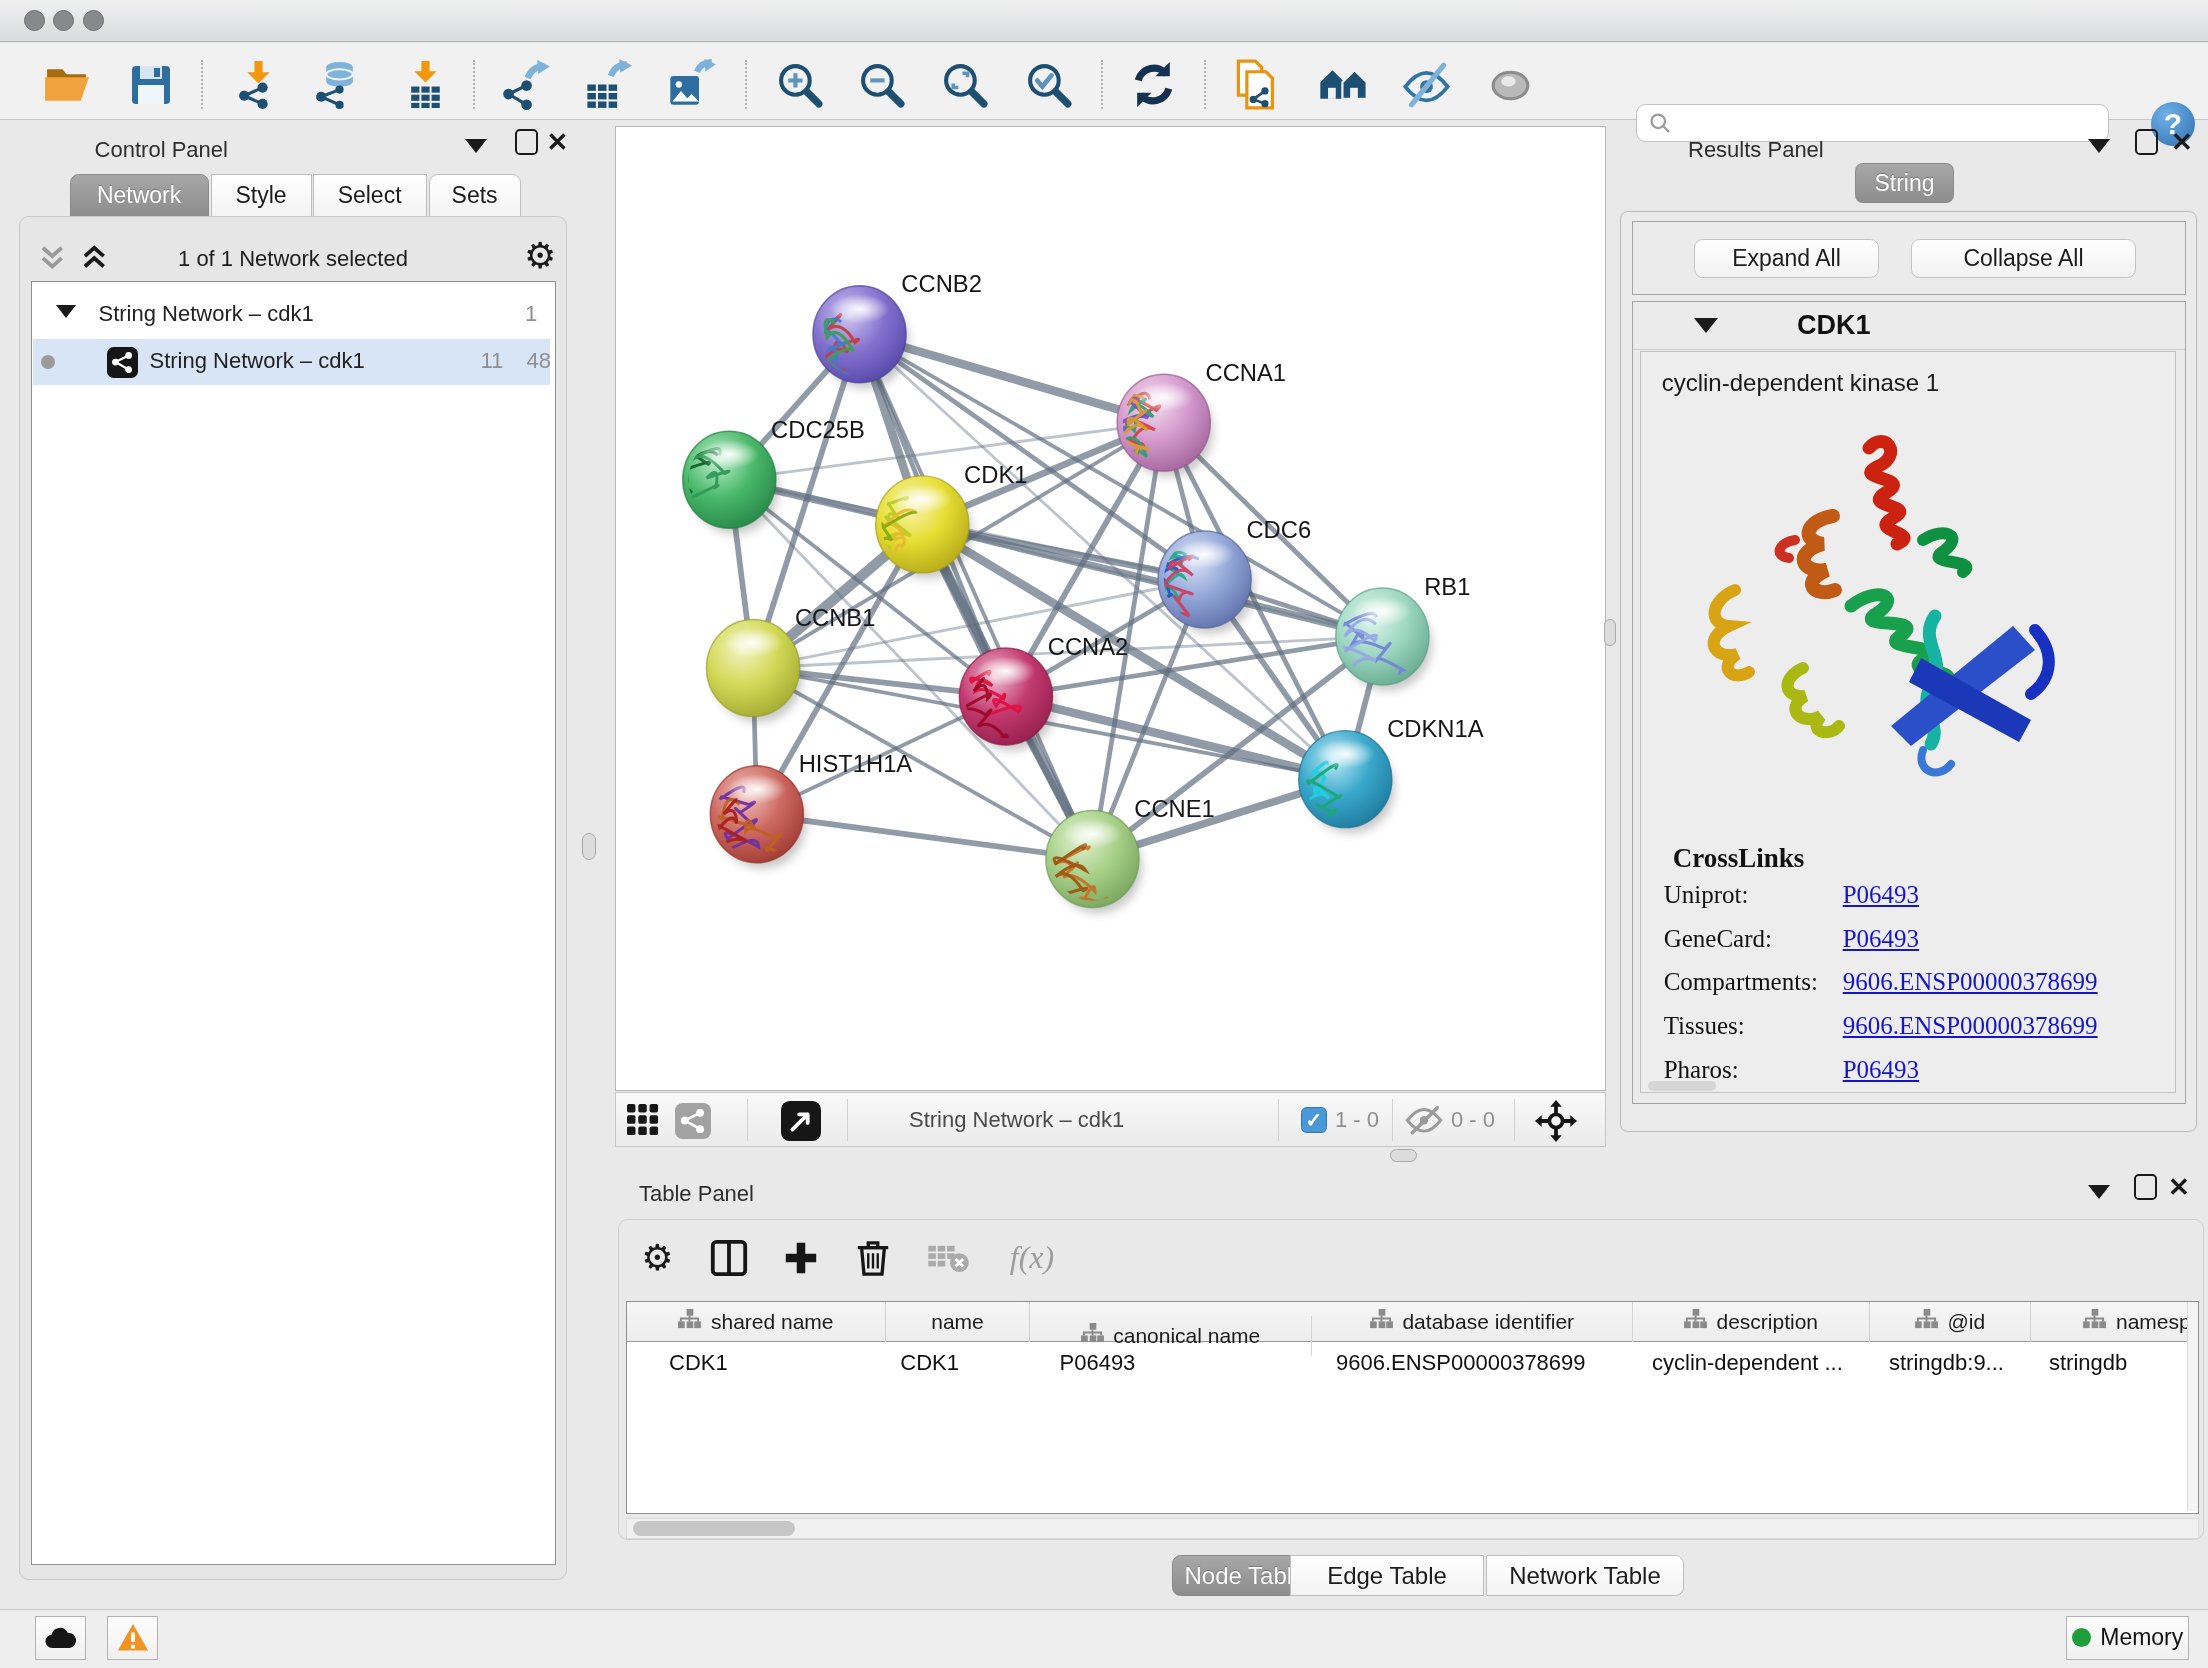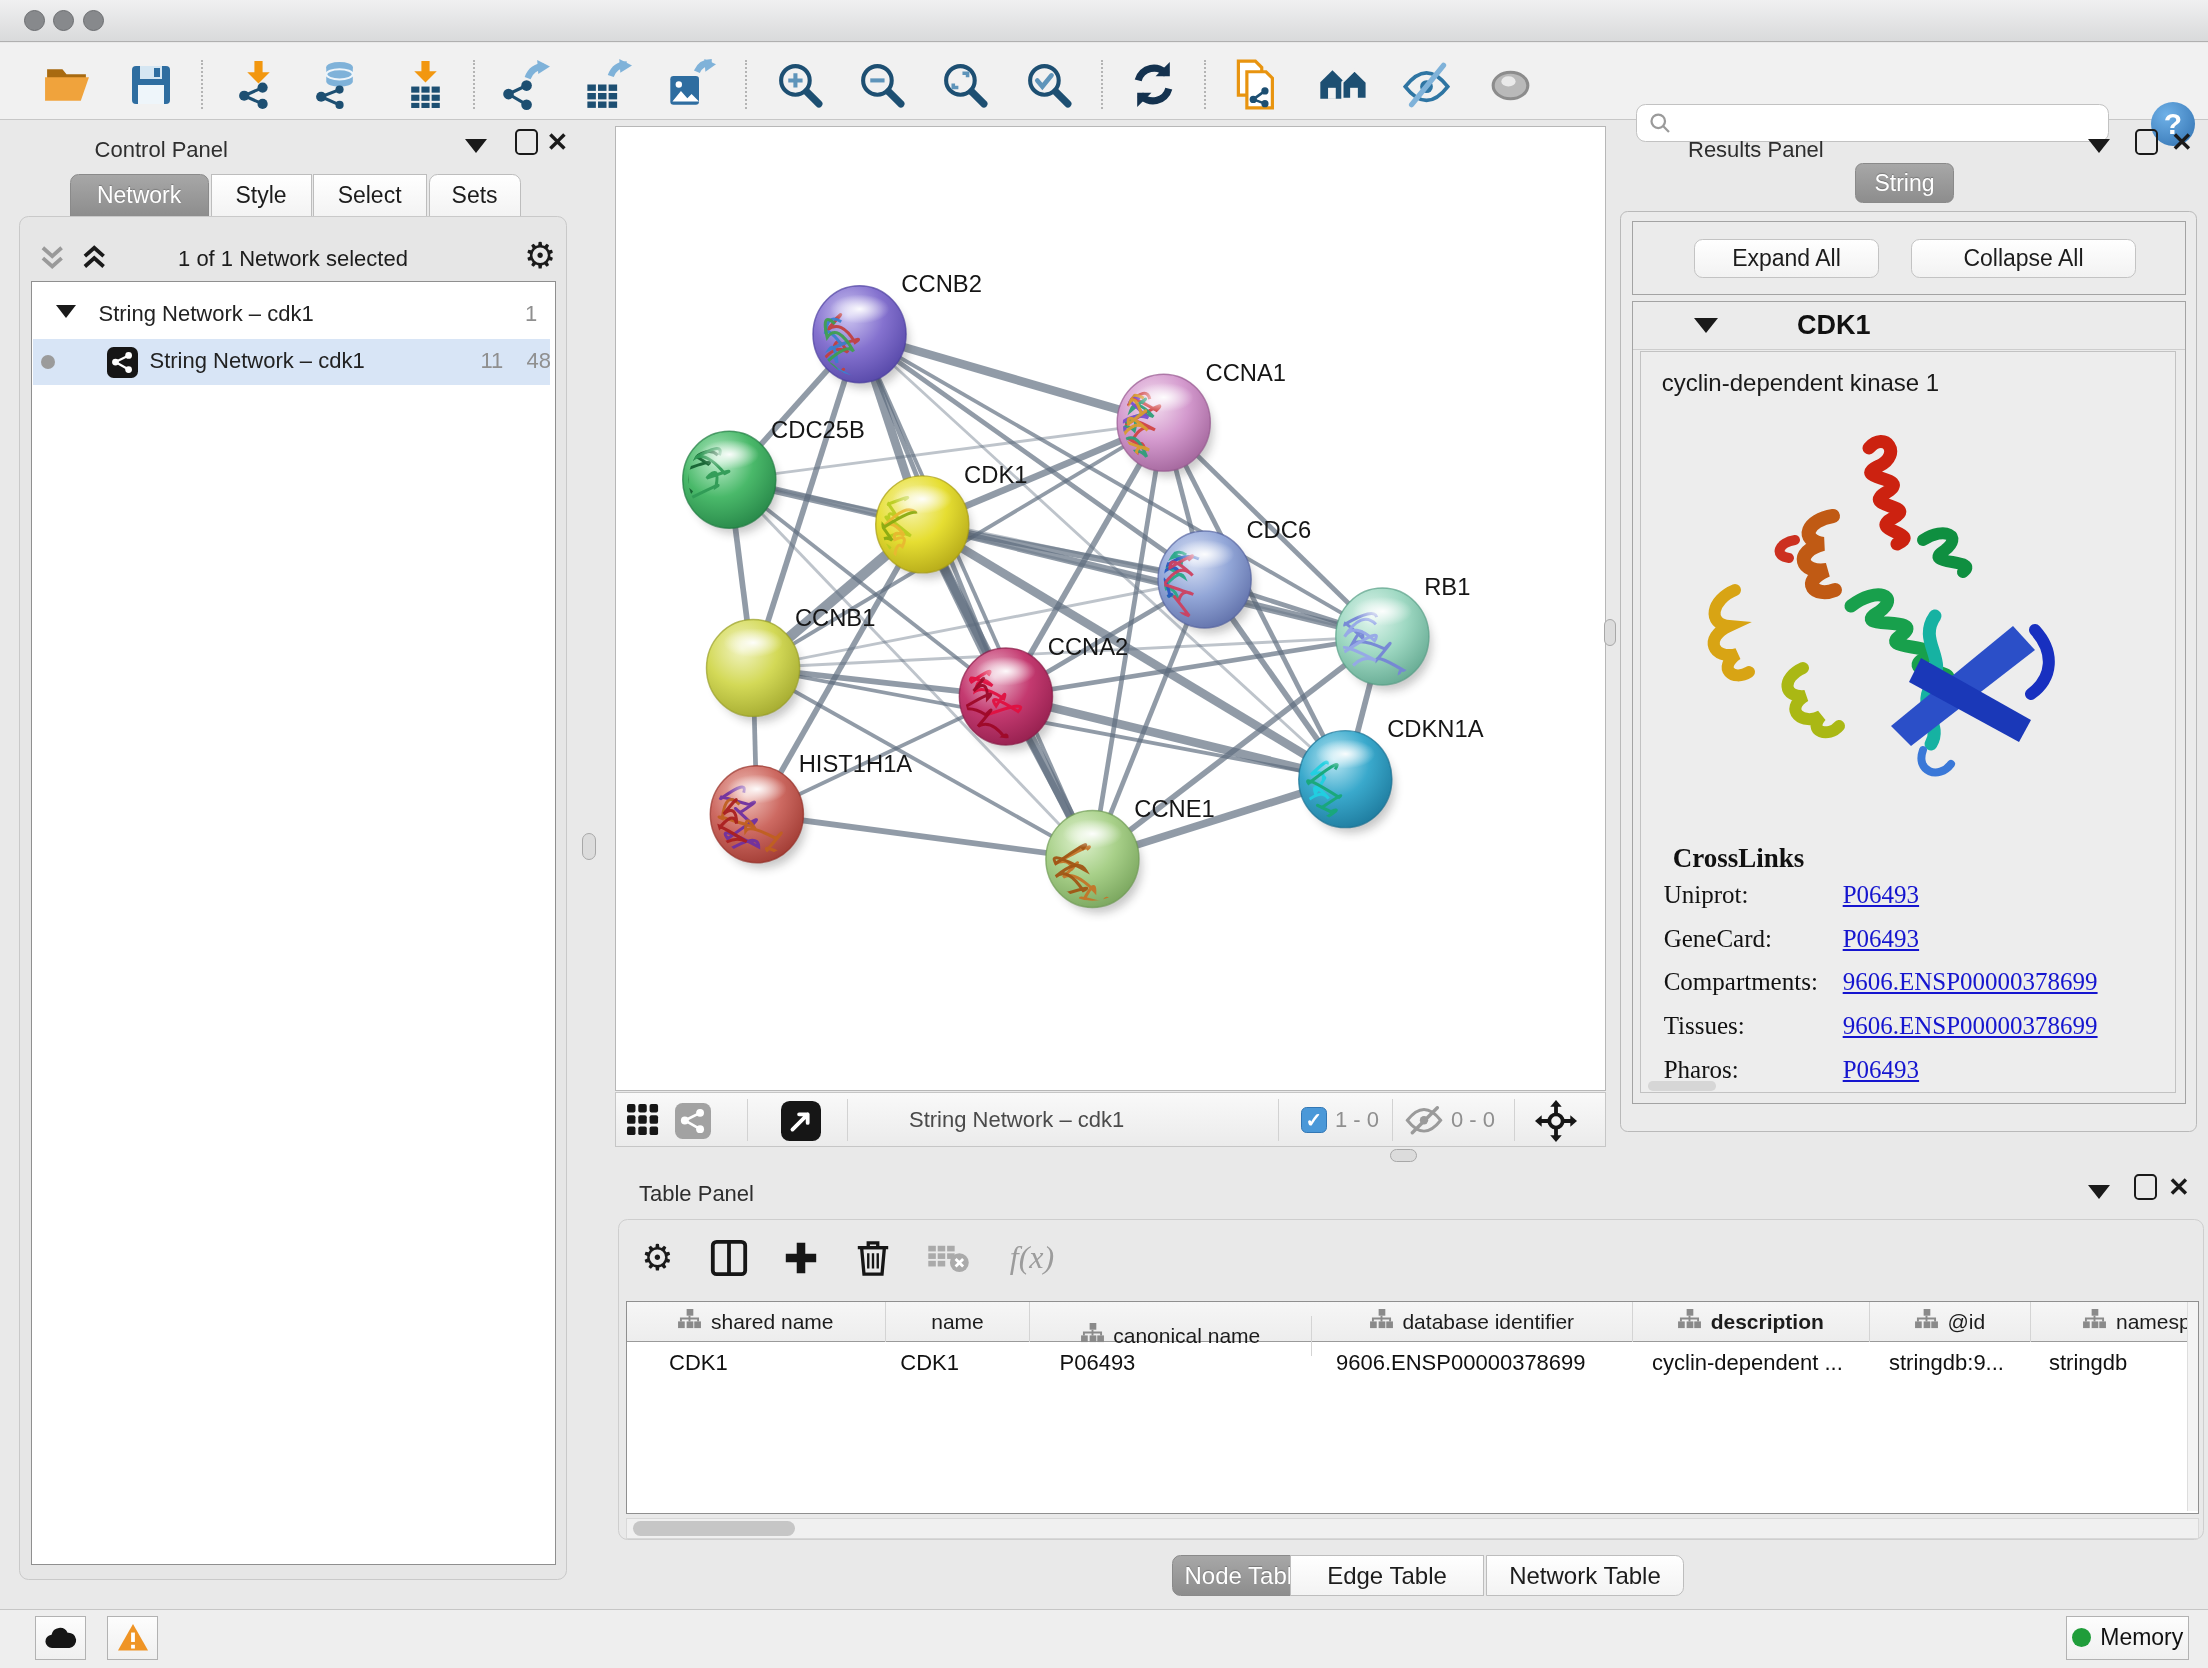--- a/index.html
+++ b/index.html
@@ -736,21 +736,21 @@
             <g fill="#8a8a8a">
               <rect x="9" y="0" width="7" height="7"></rect>
               <rect x="0" y="13" width="7" height="7"></rect>
               <rect x="9" y="13" width="7" height="7"></rect>
               <rect x="17" y="13" width="7" height="7"></rect>
             </g>
             <path d="M12 7v3M3 13v-3h18v3M12 10v3" stroke="#8a8a8a" stroke-width="2" fill="none"></path>
           </svg></span>
         <span>database identifier</span>
       </div>
-      <div class="th" style="width: 237px; font-weight: bold;">
+      <div class="th" style="width: 237px;">
         <span><svg width="23" height="21" viewBox="0 0 24 22">
             <g fill="#8a8a8a">
               <rect x="9" y="0" width="7" height="7"></rect>
               <rect x="0" y="13" width="7" height="7"></rect>
               <rect x="9" y="13" width="7" height="7"></rect>
               <rect x="17" y="13" width="7" height="7"></rect>
             </g>
             <path d="M12 7v3M3 13v-3h18v3M12 10v3" stroke="#8a8a8a" stroke-width="2" fill="none"></path>
           </svg></span>
         <span>description</span>

